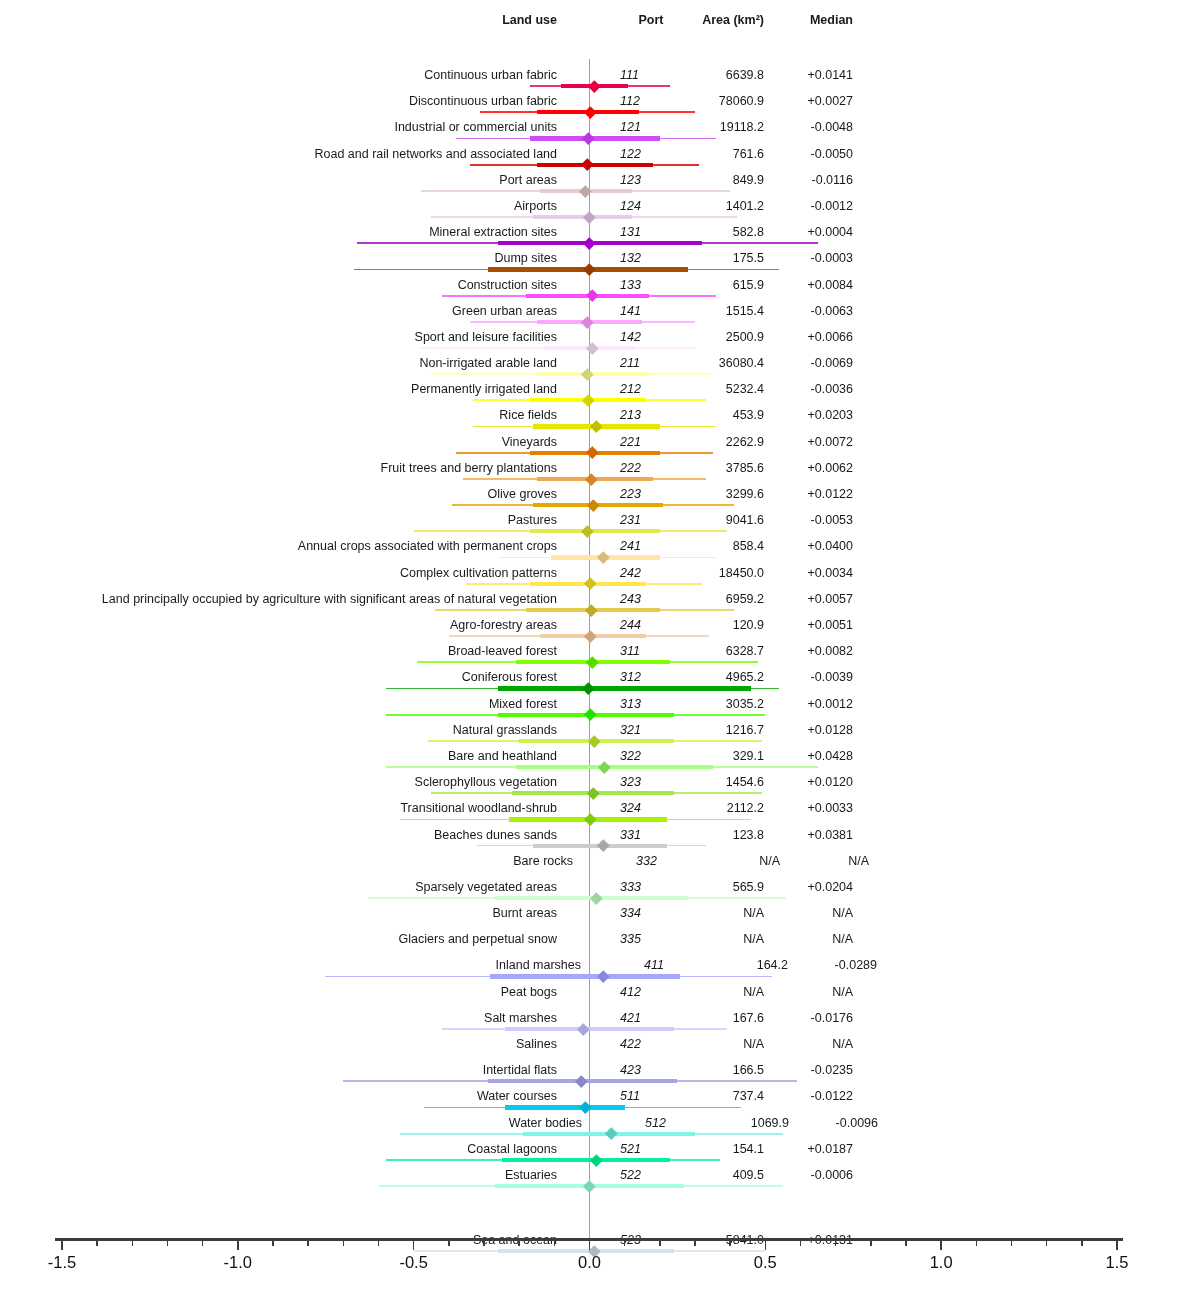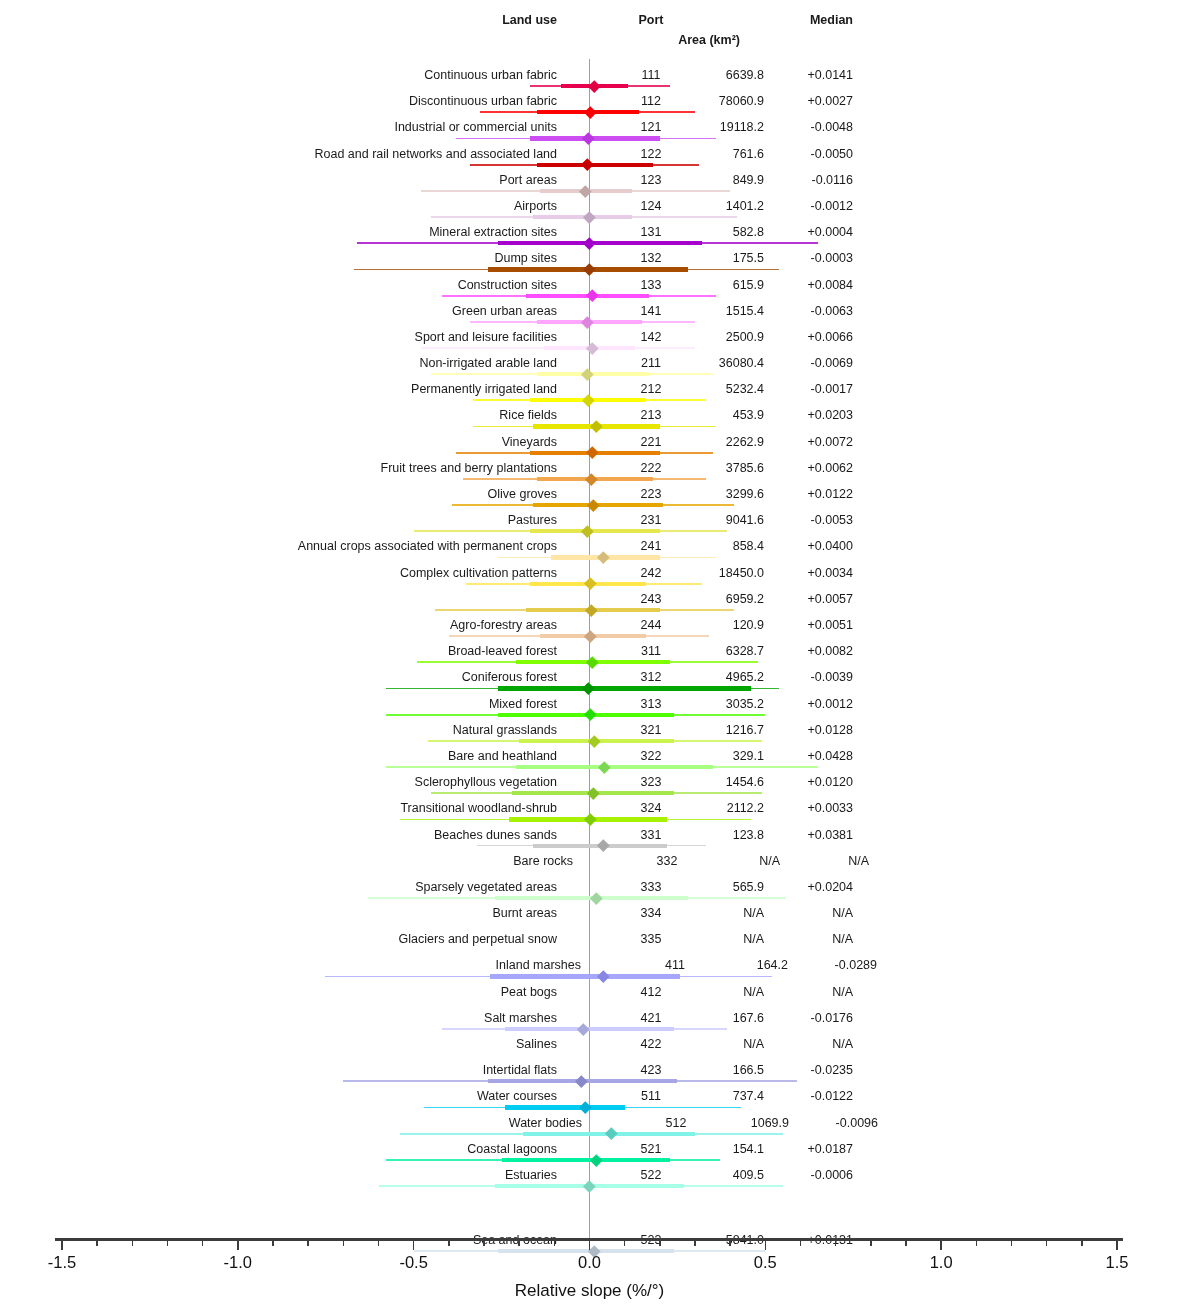--- a/index.html
+++ b/index.html
@@ -1,30 +1,30 @@
 <!DOCTYPE html>
 <html><head>
 <meta charset="utf-8">
 <style>
   html,body{margin:0;padding:0;background:#ffffff;}
   body{font-family:"Liberation Sans","DejaVu Sans",sans-serif;color:#1a1a1a;}
   #chart{position:relative;width:1177px;height:1308px;background:#fff;overflow:hidden;}
   .hdr{position:absolute;top:13px;height:16px;font-size:12.5px;font-weight:bold;white-space:nowrap;}
   .hdr-landuse{right:620px;text-align:right;}
   .hdr-class{left:620px;width:62px;text-align:center;}
-  .hdr-area{right:437px;text-align:right;margin-top:20px;}
+  .hdr-area{right:413px;text-align:right;}
   .hdr-median{right:324px;text-align:right;}
   #zero-line{position:absolute;background:#9e9e9e;width:1.6px;}
   .row{position:absolute;left:0;width:1177px;height:27px;}
   .range-line{position:absolute;height:1.8px;top:17.2px;opacity:.8;}
   .iqr-line{position:absolute;height:4.2px;top:16px;}
   .median-diamond{position:absolute;width:8.6px;height:8.6px;top:13.8px;transform:rotate(45deg);filter:brightness(0.82) saturate(1.25);}
   .cell{position:absolute;top:0;height:16px;font-size:12.5px;white-space:nowrap;}
   .cell-label{right:620px;text-align:right;}
-  .cell-class{left:620px;width:62px;text-align:center;}
+  .cell-class{left:620px;width:62px;font-style:italic;}
   .cell-area{right:413px;text-align:right;}
   .cell-median{right:324px;text-align:right;}
   #axis-line{position:absolute;left:55px;width:1068px;top:1238px;height:3px;background:#3c3c3c;}
   .tick{position:absolute;width:1.6px;background:#3c3c3c;top:1241px;}
   .tick-major{height:9px;}
   .tick-minor{height:4.5px;}
   .tick-label{position:absolute;top:1253px;width:60px;margin-left:-30px;text-align:center;font-size:16.5px;color:#111;}
   #axis-title{position:absolute;top:1281px;width:400px;text-align:center;font-size:17px;color:#111;}
 </style>
 </head>
@@ -158,21 +158,21 @@
     <span class="cell cell-median">-0.0069</span>
   </div>
 
   <div class="row" style="top: 382.28px;">
     <span class="range-line" style="left: 473.45px; width: 232.1px; background: rgb(255, 255, 0);"></span>
     <span class="iqr-line" style="left: 529.717px; width: 116.05px; background: rgb(255, 255, 0);"></span>
     <span class="median-diamond" style="left: 584.391px; background: rgb(255, 255, 0);"></span>
     <span class="cell cell-label">Permanently irrigated land</span>
     <span class="cell cell-class">212</span>
     <span class="cell cell-area">5232.4</span>
-    <span class="cell cell-median">-0.0017</span>
+    <span class="cell cell-median">-0.0036</span>
   </div>
 
   <div class="row" style="top: 408.47px;">
     <span class="range-line" style="left: 473.45px; width: 242.65px; background: rgb(230, 230, 0);"></span>
     <span class="iqr-line" style="left: 533.233px; width: 126.6px; background: rgb(230, 230, 0);"></span>
     <span class="median-diamond" style="left: 592.339px; background: rgb(230, 230, 0);"></span>
     <span class="cell cell-label">Rice fields</span>
     <span class="cell cell-class">213</span>
     <span class="cell cell-area">453.9</span>
     <span class="cell cell-median">+0.0203</span>
@@ -235,20 +235,21 @@
     <span class="cell cell-label">Complex cultivation patterns</span>
     <span class="cell cell-class">242</span>
     <span class="cell cell-area">18450.0</span>
     <span class="cell cell-median">+0.0034</span>
   </div>
 
   <div class="row" style="top: 591.8px;">
     <span class="range-line" style="left: 434.767px; width: 298.917px; background: rgb(230, 204, 77);"></span>
     <span class="iqr-line" style="left: 526.2px; width: 133.633px; background: rgb(230, 204, 77);"></span>
     <span class="median-diamond" style="left: 587.205px; background: rgb(230, 204, 77);"></span>
+    <span class="cell cell-label">Land principally occupied by agriculture with significant areas of natural vegetation</span>
     <span class="cell cell-class">243</span>
     <span class="cell cell-area">6959.2</span>
     <span class="cell cell-median">+0.0057</span>
   </div>
 
   <div class="row" style="top: 617.99px;">
     <span class="range-line" style="left: 448.833px; width: 260.233px; background: rgb(242, 204, 166);"></span>
     <span class="iqr-line" style="left: 540.267px; width: 105.5px; background: rgb(242, 204, 166);"></span>
     <span class="median-diamond" style="left: 586.255px; background: rgb(242, 204, 166);"></span>
     <span class="cell cell-label">Agro-forestry areas</span>
@@ -502,14 +503,13 @@
       <div class="tick tick-minor" style="left: 1081.03px;"></div>
       <div class="tick tick-major" style="left: 1116.2px;"></div>
       <div class="tick-label" style="left: 62px;">-1.5</div>
       <div class="tick-label" style="left: 237.833px;">-1.0</div>
       <div class="tick-label" style="left: 413.667px;">-0.5</div>
       <div class="tick-label" style="left: 589.5px;">0.0</div>
       <div class="tick-label" style="left: 765.333px;">0.5</div>
       <div class="tick-label" style="left: 941.167px;">1.0</div>
       <div class="tick-label" style="left: 1117px;">1.5</div>
     </div>
-  <div id="axis-title" style="left: 389.5px;">Relative slope (%/°)</div>
 </div>
 
 </body></html>

